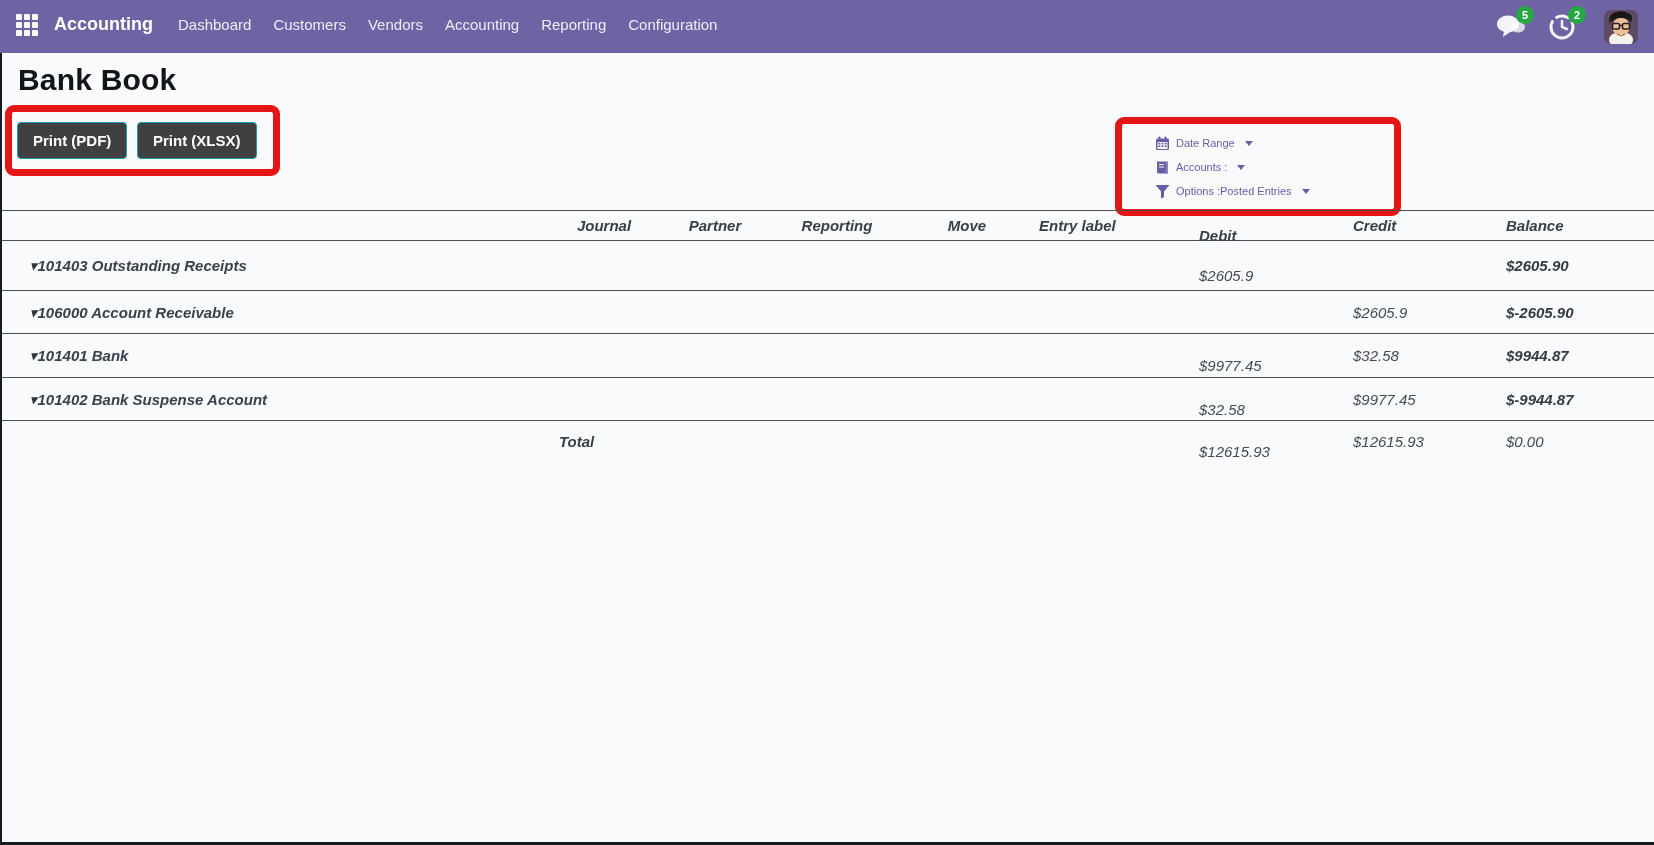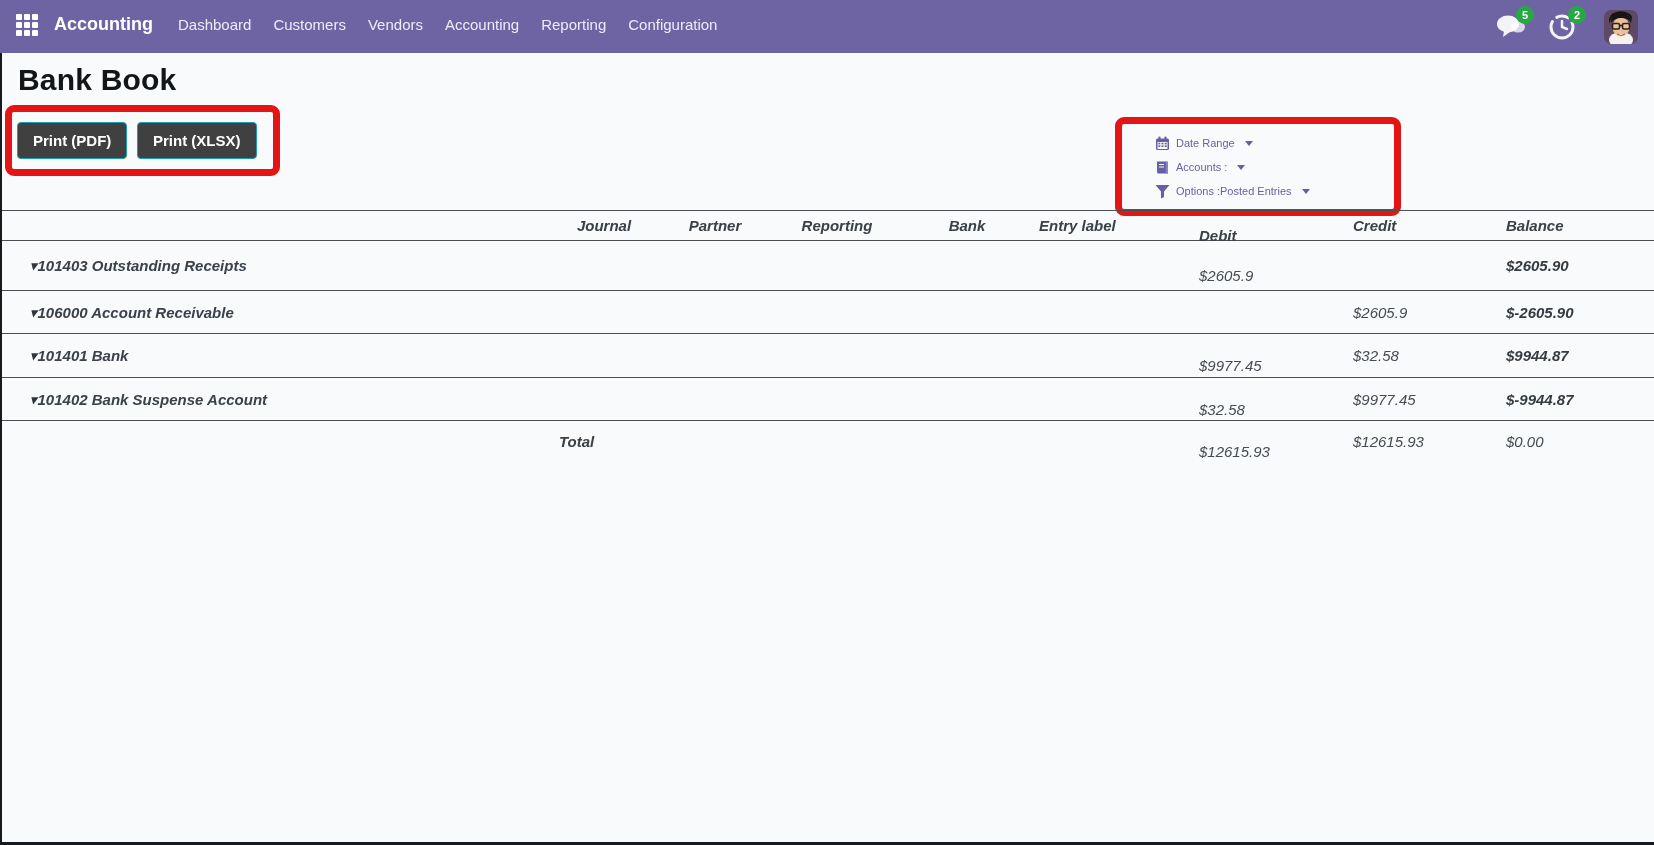--- a/index.html
+++ b/index.html
@@ -239,21 +239,21 @@
     <span class="caret-down"></span>
   </div>
 
   <div class="report-table">
 
     <div class="trow thead">
       <div class="c c-account"></div>
       <div class="c c-journal">Journal</div>
       <div class="c c-partner">Partner</div>
       <div class="c c-reference">Reporting</div>
-      <div class="c c-move">Bank</div>
+      <div class="c c-move">Move</div>
       <div class="c c-entry">Entry label</div>
       <div class="c c-debit">Debit</div>
       <div class="c c-credit">Credit</div>
       <div class="c c-balance">Balance</div>
     </div>
 
     <div class="trow r0">
       <div class="c c-account account-cell">
         <span class="row-caret">▾</span>
         <span>101403 Outstanding Receipts</span>

